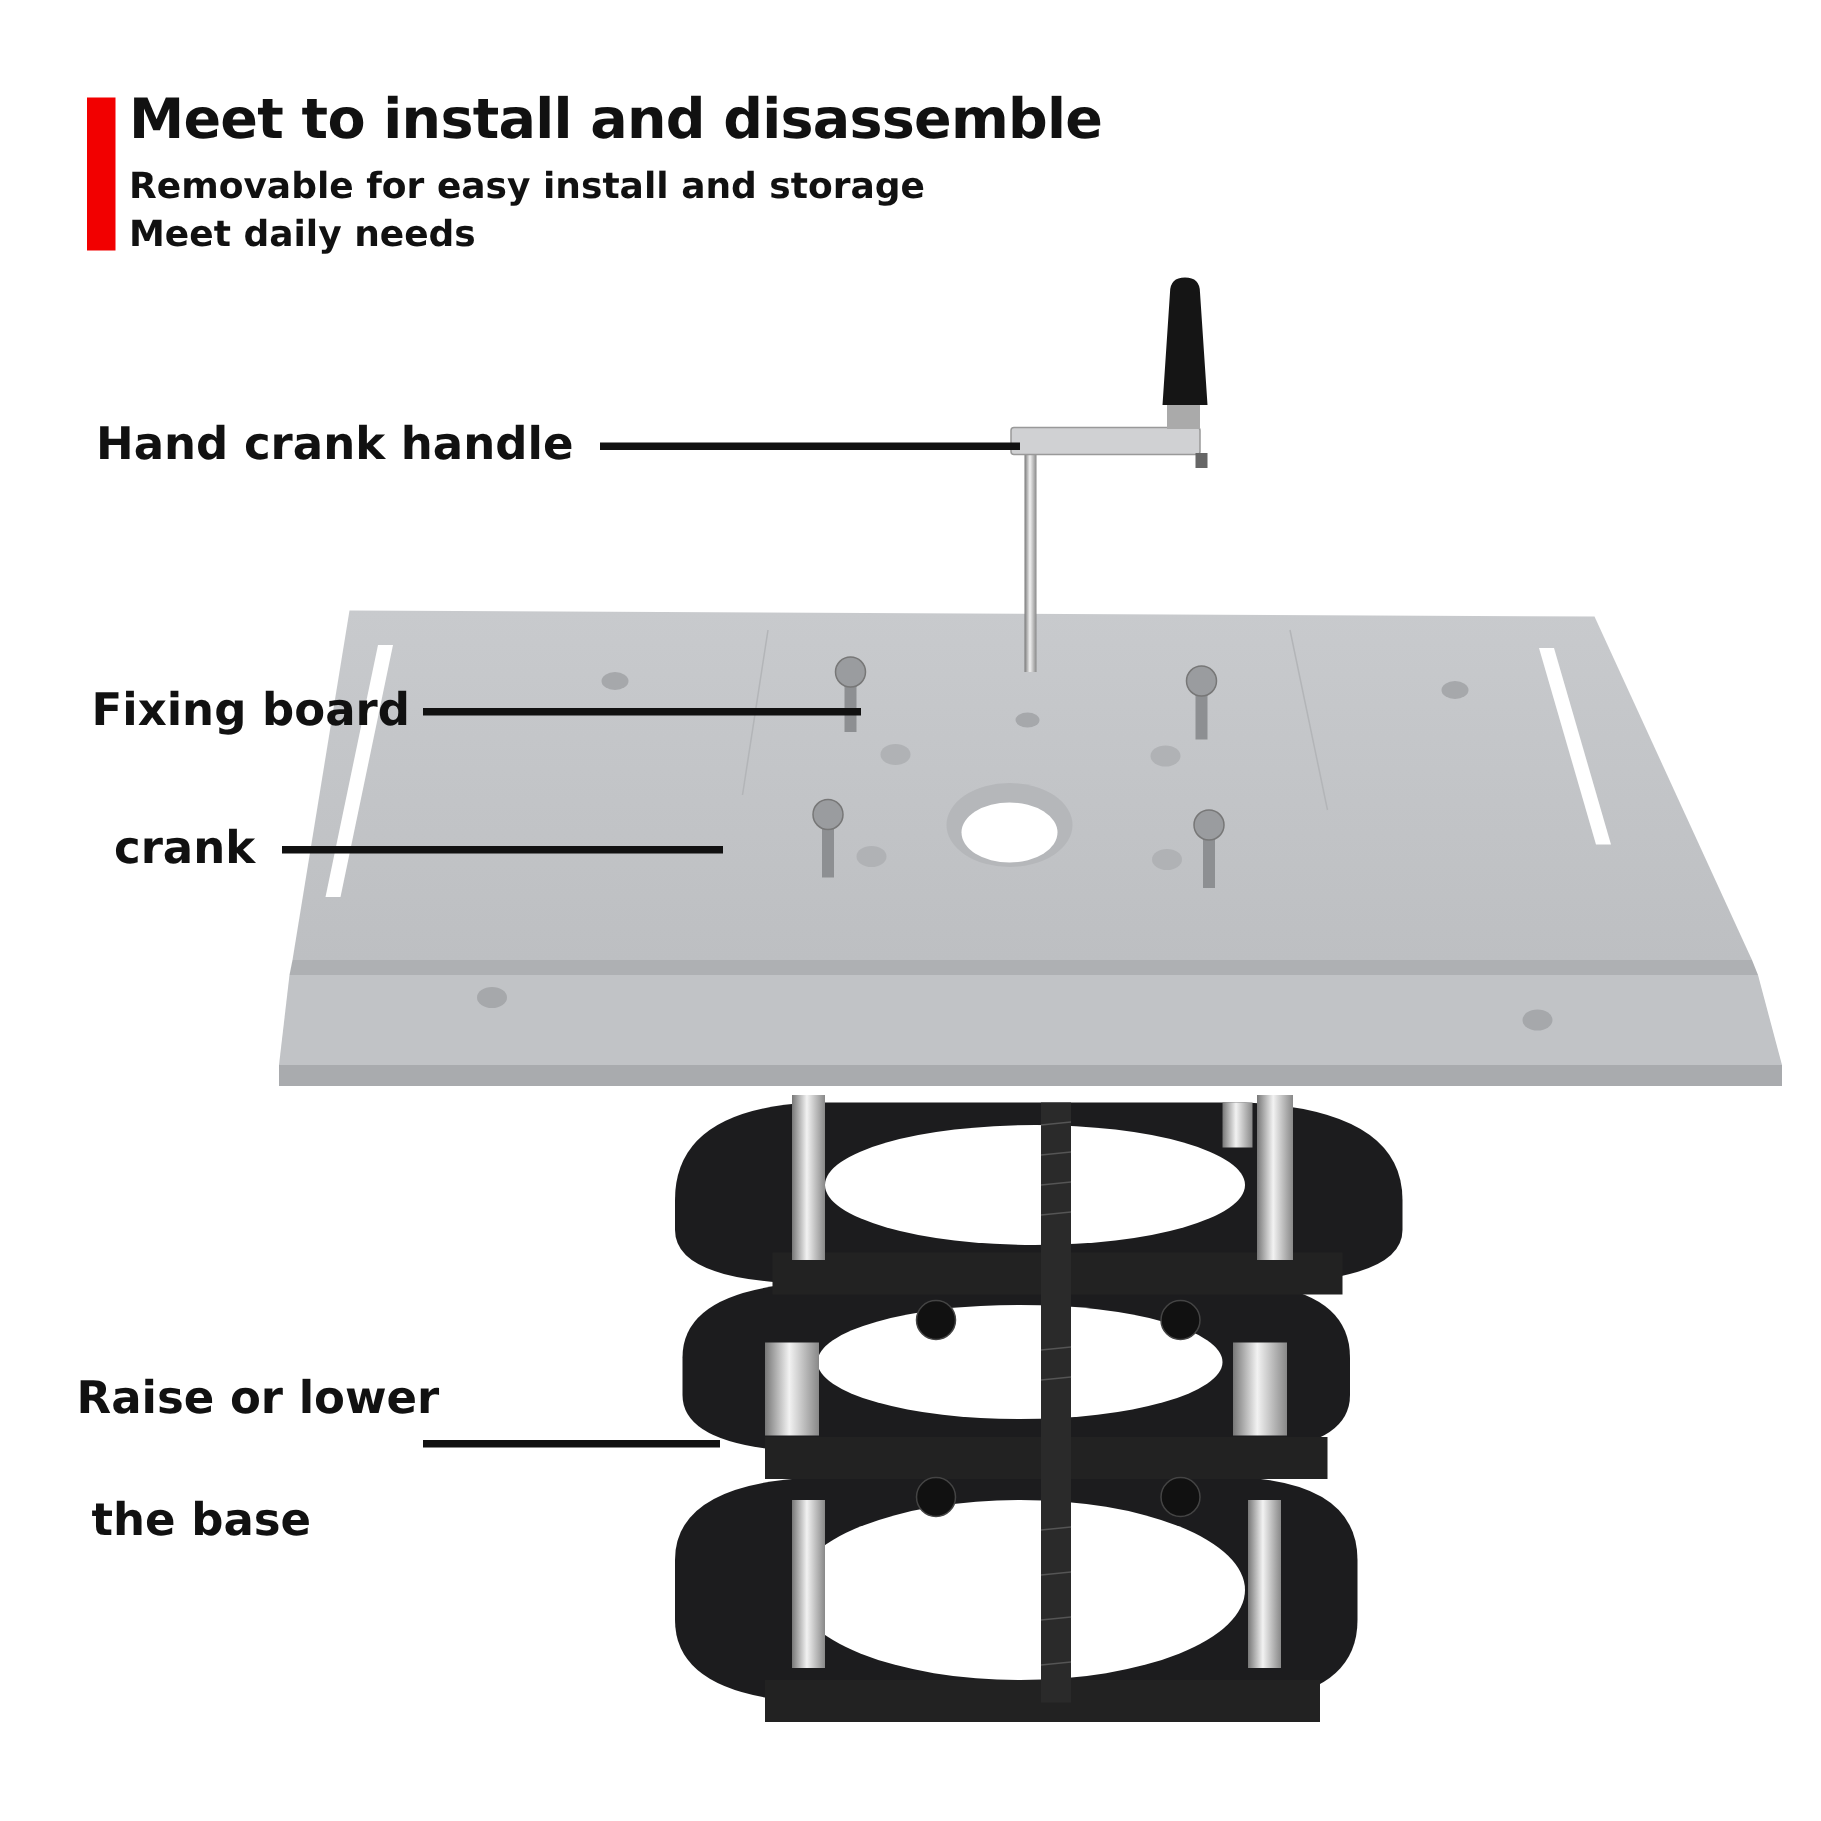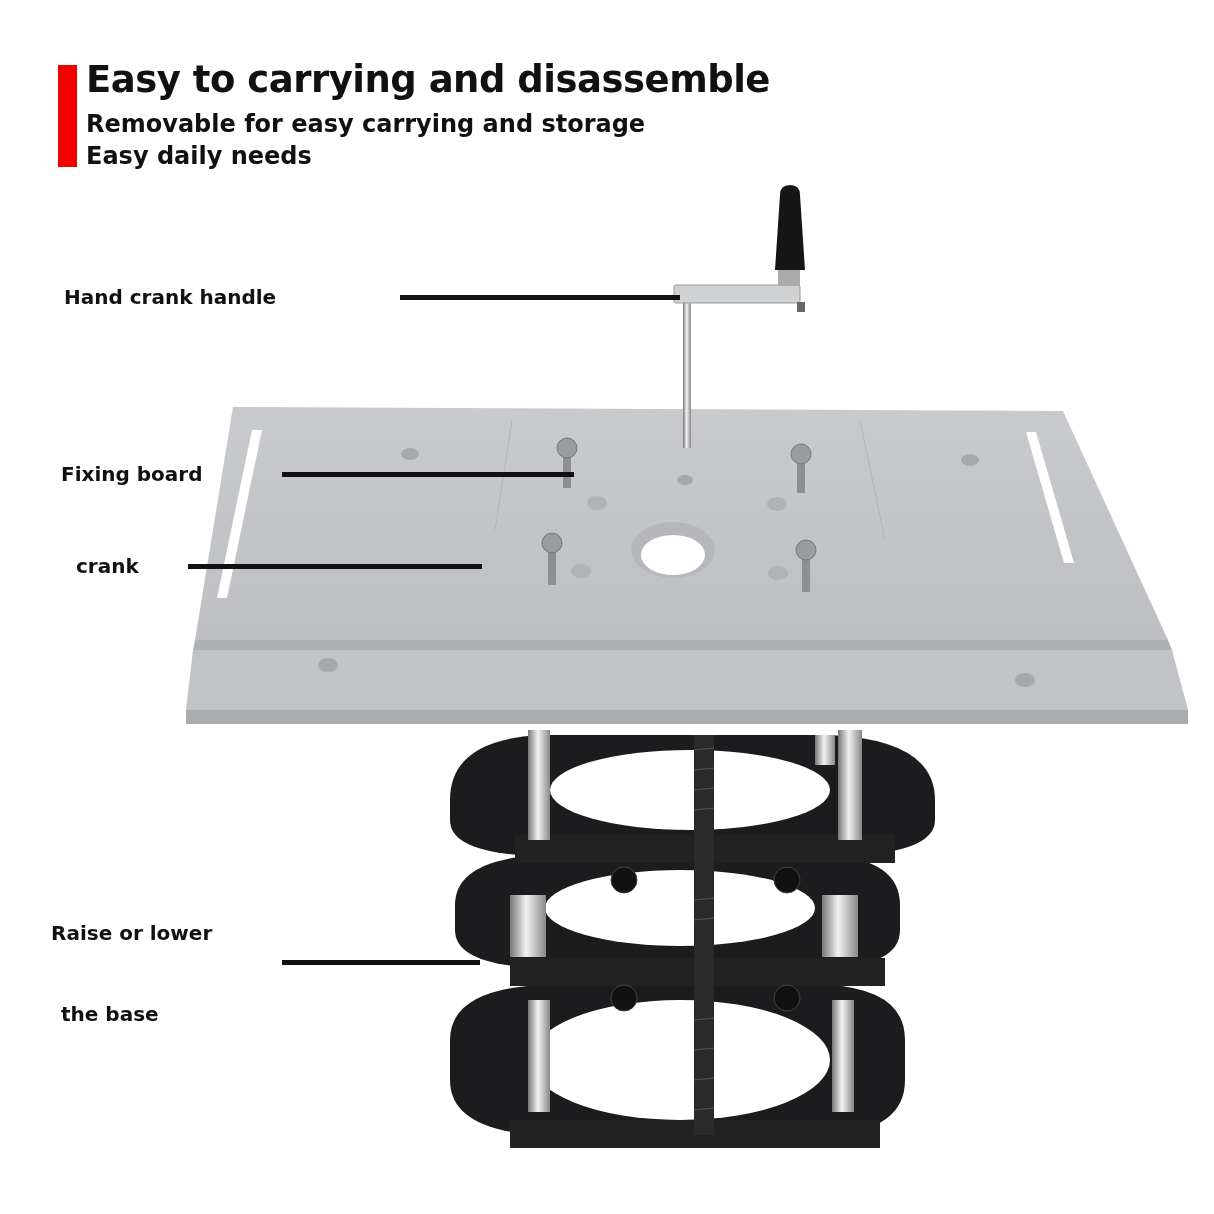--- a/index.html
+++ b/index.html
@@ -1,30 +1,30 @@
 <!DOCTYPE html>
 <html><head>
 <meta charset="utf-8">
 <style>
   html,body{margin:0;padding:0;background:#fff;}
   body{width:1214px;height:1214px;position:relative;overflow:hidden;font-family:"DejaVu Sans","Liberation Sans",sans-serif;}
   .redbar{position:absolute;left:58px;top:65px;width:19px;height:102px;background:#f20000;}
   .title{position:absolute;left:86px;top:58px;font-size:37px;font-weight:bold;color:#111;letter-spacing:-0.5px;white-space:nowrap;}
   .sub{position:absolute;left:86px;font-size:24px;font-weight:bold;color:#111;white-space:nowrap;}
-  .label{position:absolute;font-size:20px;font-weight:bold;color:#111;white-space:nowrap;line-height:44px;text-align:center;}
+  .label{position:absolute;font-size:30px;font-weight:bold;color:#111;white-space:nowrap;line-height:44px;text-align:center;}
   .line{position:absolute;height:5px;background:#111;}
   svg.art{position:absolute;left:0;top:0;}
 </style>
 </head>
 <body>
 
 <div class="redbar"></div>
-<div class="title">Easy to carrying and disassemble</div>
-<div class="sub" style="top:110px">Removable for easy carrying and storage</div>
-<div class="sub" style="top:142px">Easy daily needs</div>
+<div class="title">Meet to install and disassemble</div>
+<div class="sub" style="top:110px">Removable for easy install and storage</div>
+<div class="sub" style="top:142px">Meet daily needs</div>
 
 <svg class="art" width="1214" height="1214" viewBox="0 0 1214 1214">
   <defs>
     <linearGradient id="rod" x1="0" x2="1">
       <stop offset="0" stop-color="#777"></stop>
         <stop offset="0.45" stop-color="#f2f2f2"></stop>
         <stop offset="1" stop-color="#888"></stop>
     </linearGradient>
     <linearGradient id="plate" x1="0" y1="0" x2="0" y2="1">
       <stop offset="0" stop-color="#c8cacd"></stop>

